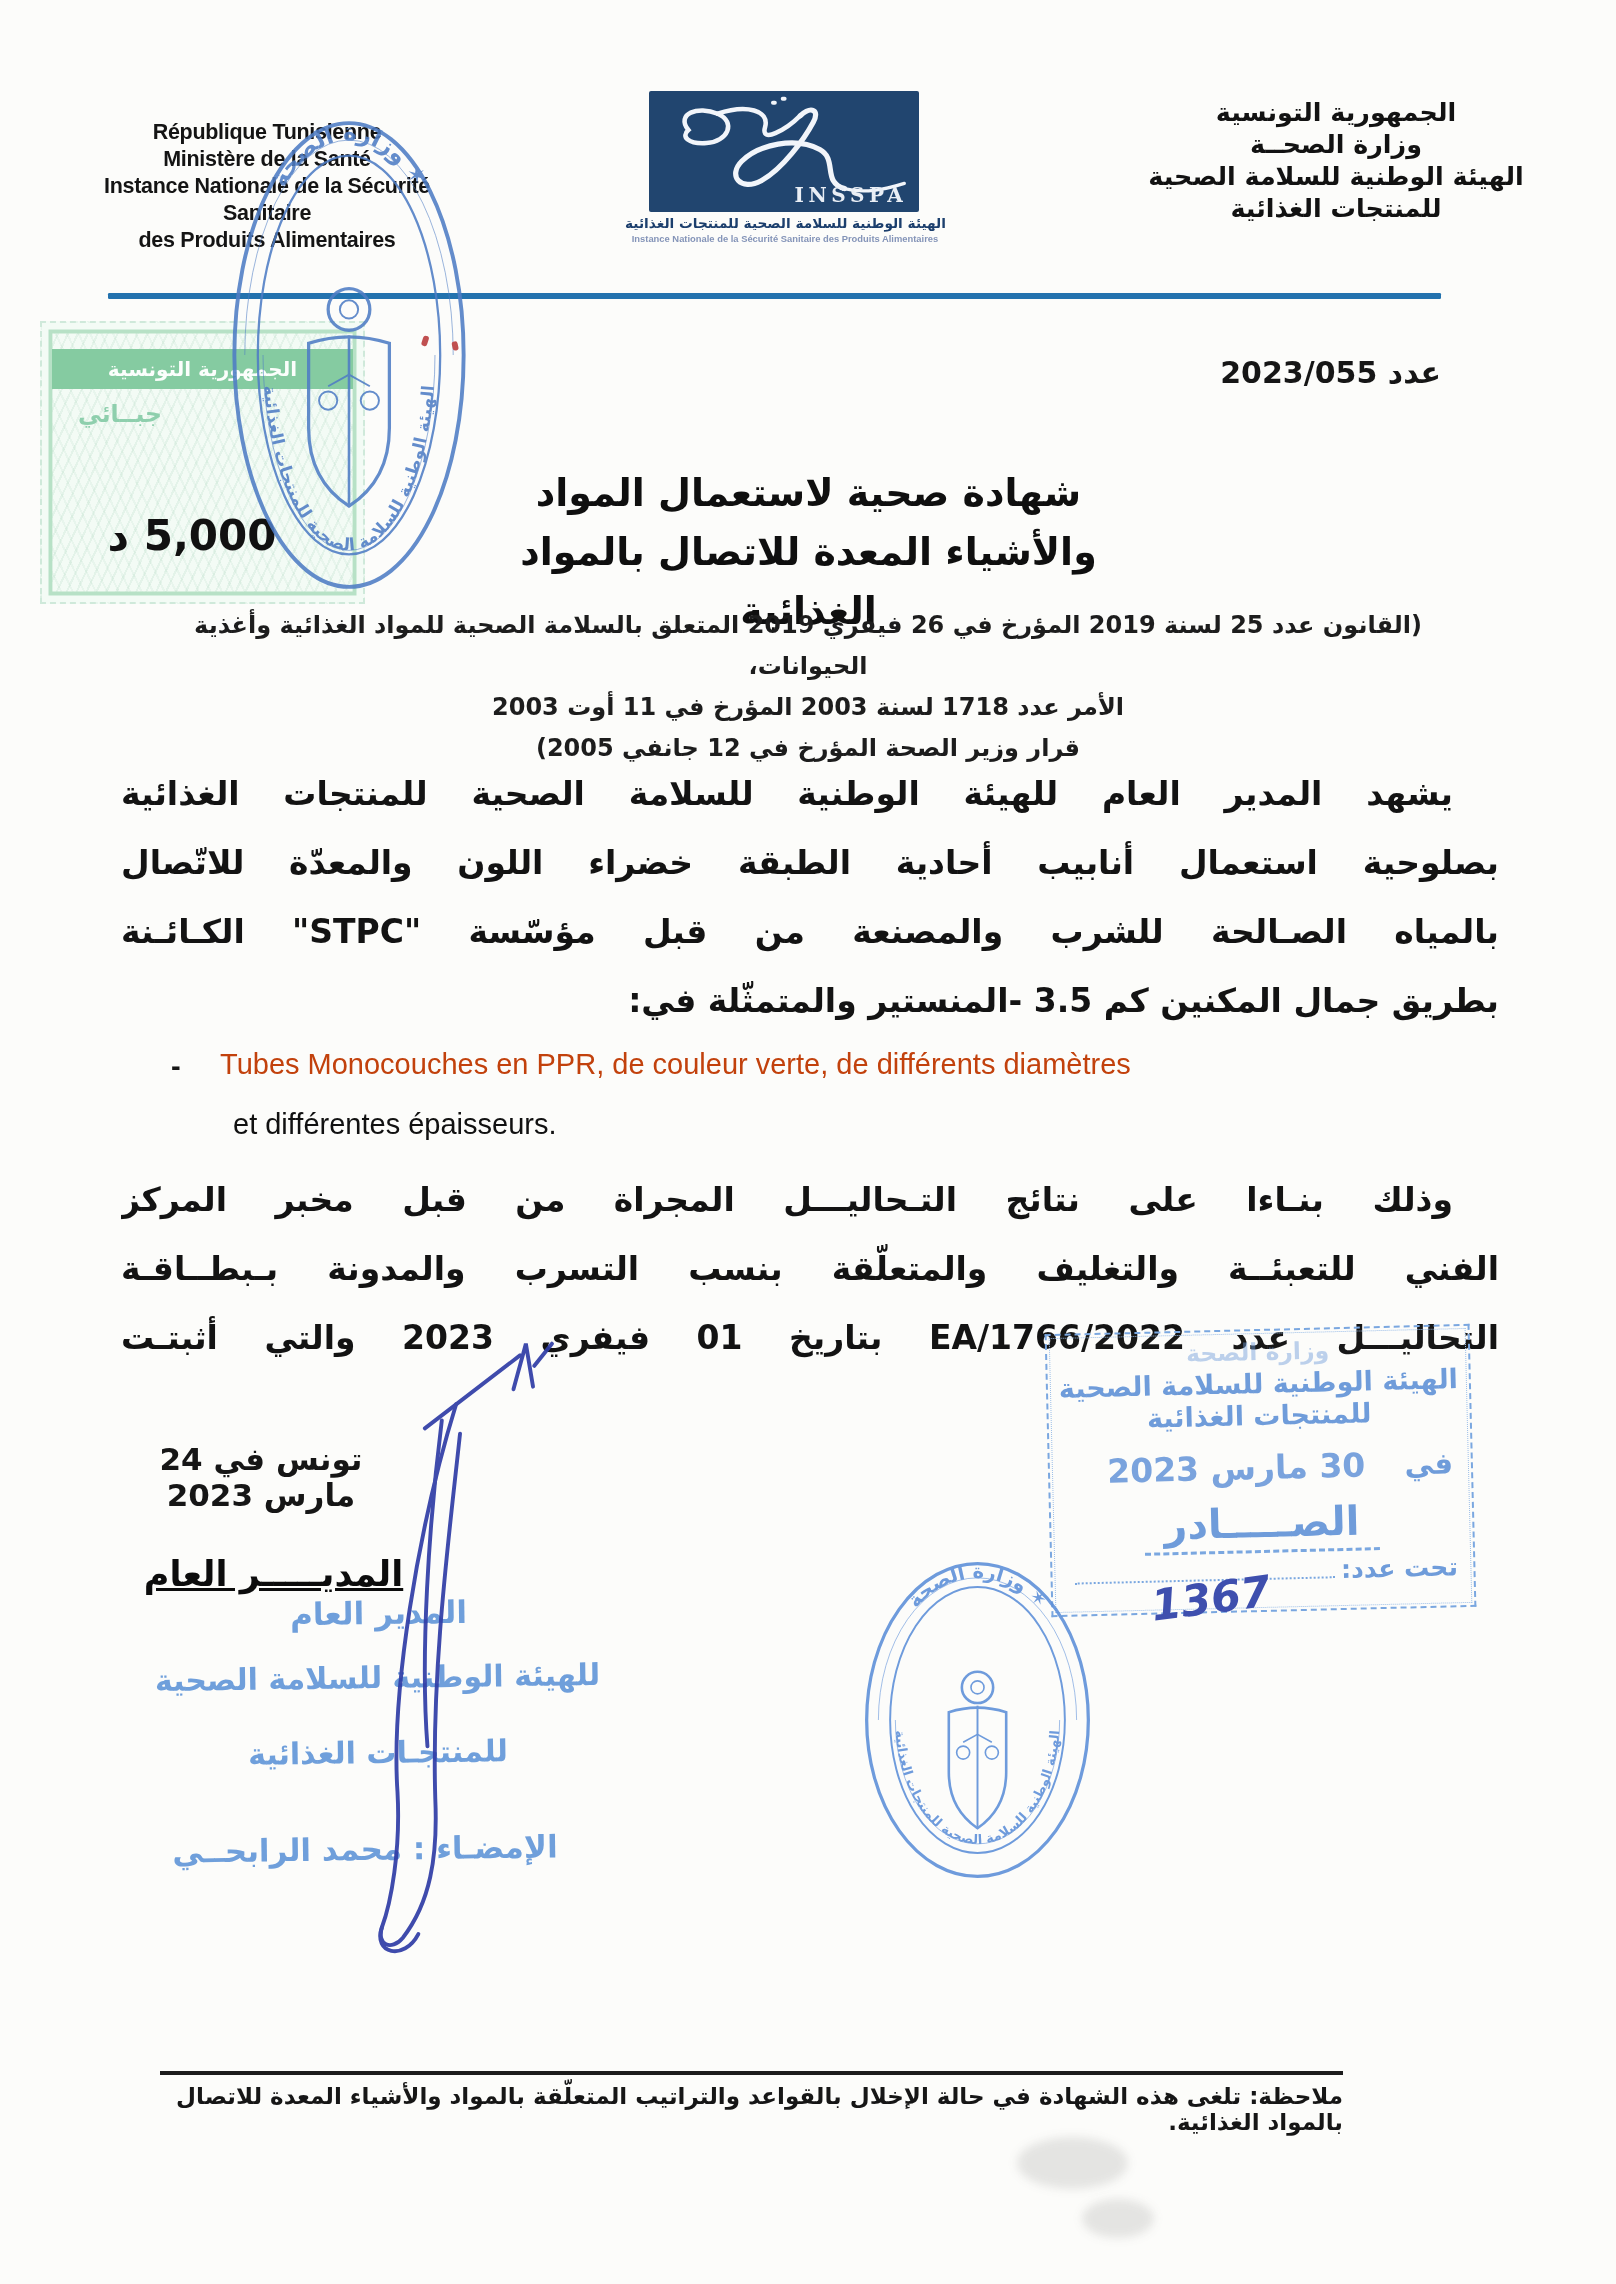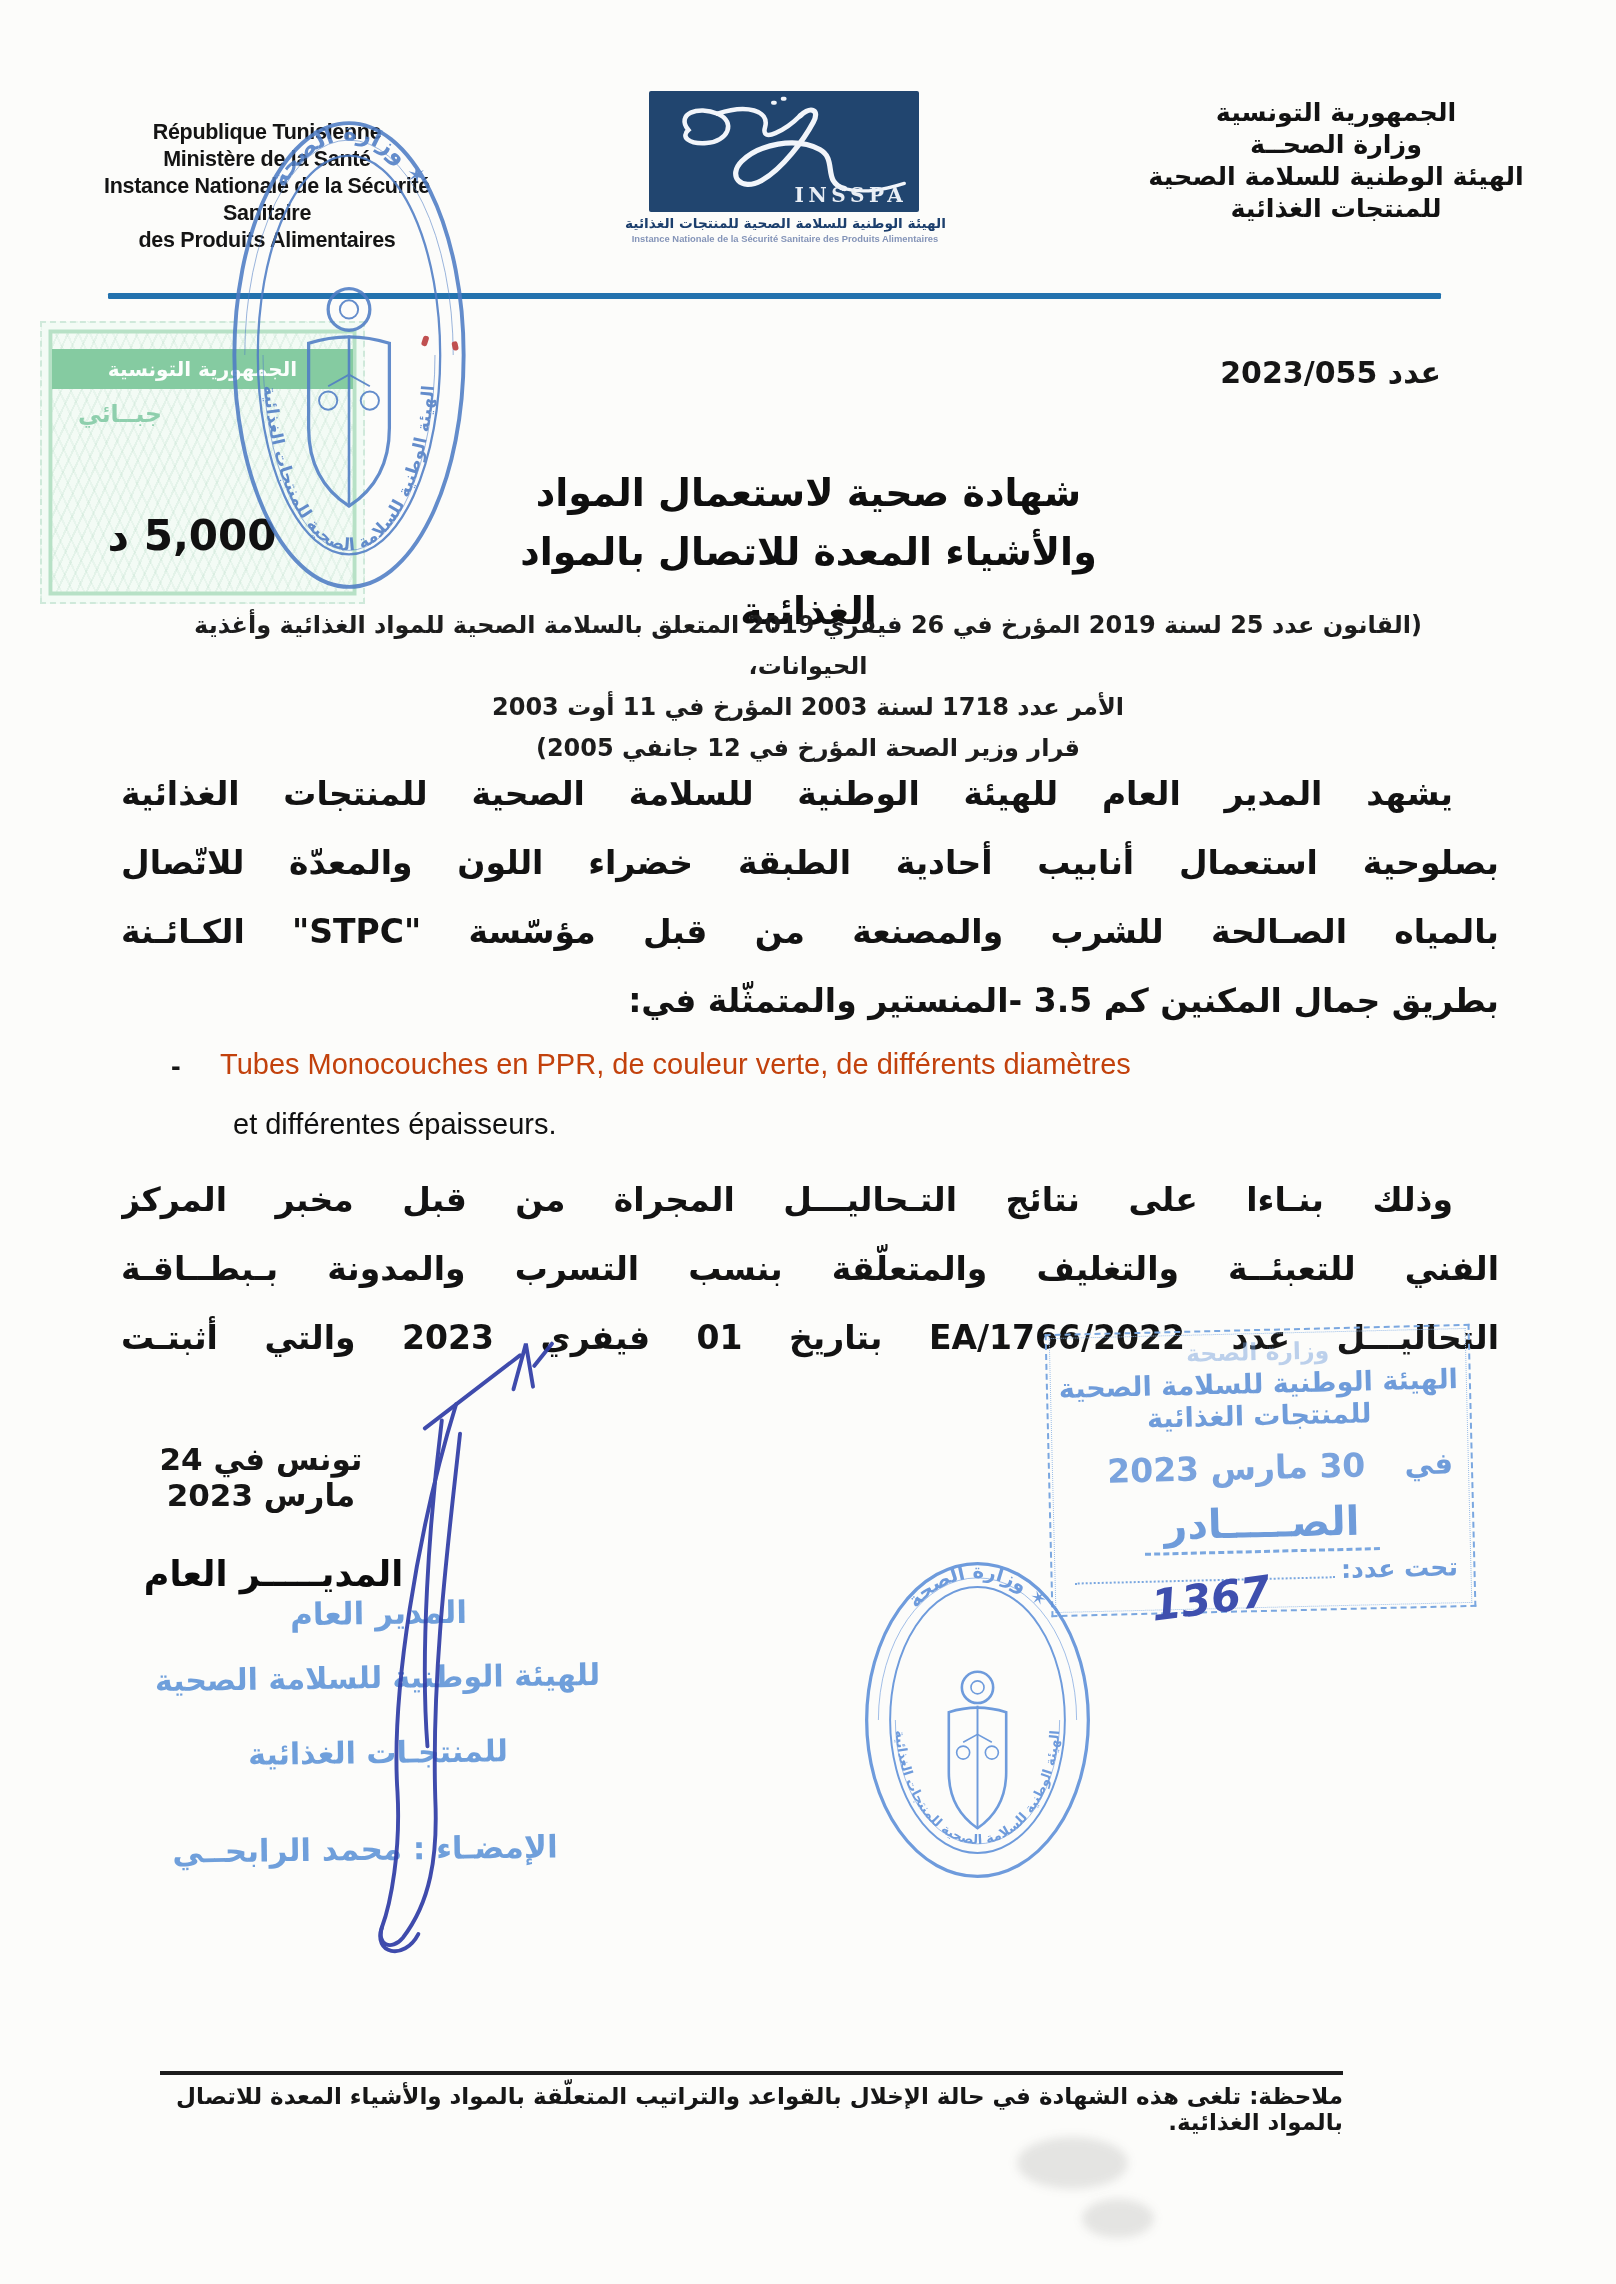--- a/index.html
+++ b/index.html
@@ -74,21 +74,21 @@
   .para .ln{height:69px; line-height:69px; white-space:nowrap;}
   .para .just{text-align:justify; text-align-last:justify; white-space:normal; overflow:hidden;}
   .para .last{text-align:right;}
   .indent{padding-right:46px;}
   .bullet-dash{left:171px; top:1050px; font-family:"Liberation Sans", sans-serif; font-size:29px; font-weight:700;}
   .bullet-l1{left:220px; top:1048px; font-family:"Liberation Sans", sans-serif; font-size:29px; color:#c2410c;}
   .bullet-l2{left:233px; top:1108px; font-family:"Liberation Sans", sans-serif; font-size:29px; color:#111;text-align:center;}
 
   
   .place-date{left:111px; top:1441px; width:300px; text-align:center; font-size:31px; font-weight:700;}
-  .signer-title{left:143px; top:1554px; width:261px; text-align:center; font-size:35px; font-weight:800; color:#0c0c0c;}
+  .signer-title{left:143px; top:1554px; width:261px; text-align:center; font-size:35px; font-weight:800; color:#0c0c0c;text-decoration:underline;}
 
   
   .sig-stamp{color:#6f9fdb; font-weight:700; transform:rotate(-0.8deg);}
   .sig-l0{left:261px; top:1595px; width:235px; text-align:center; font-size:31px;}
   .sig-l1{left:117px; top:1660px; width:521px; text-align:center; font-size:30px;}
   .sig-l2{left:215px; top:1735px; width:326px; text-align:center; font-size:30px;}
   .sig-l3{left:140px; top:1831px; width:450px; text-align:center; font-size:31px;}
 
   
   .reg-stamp{

